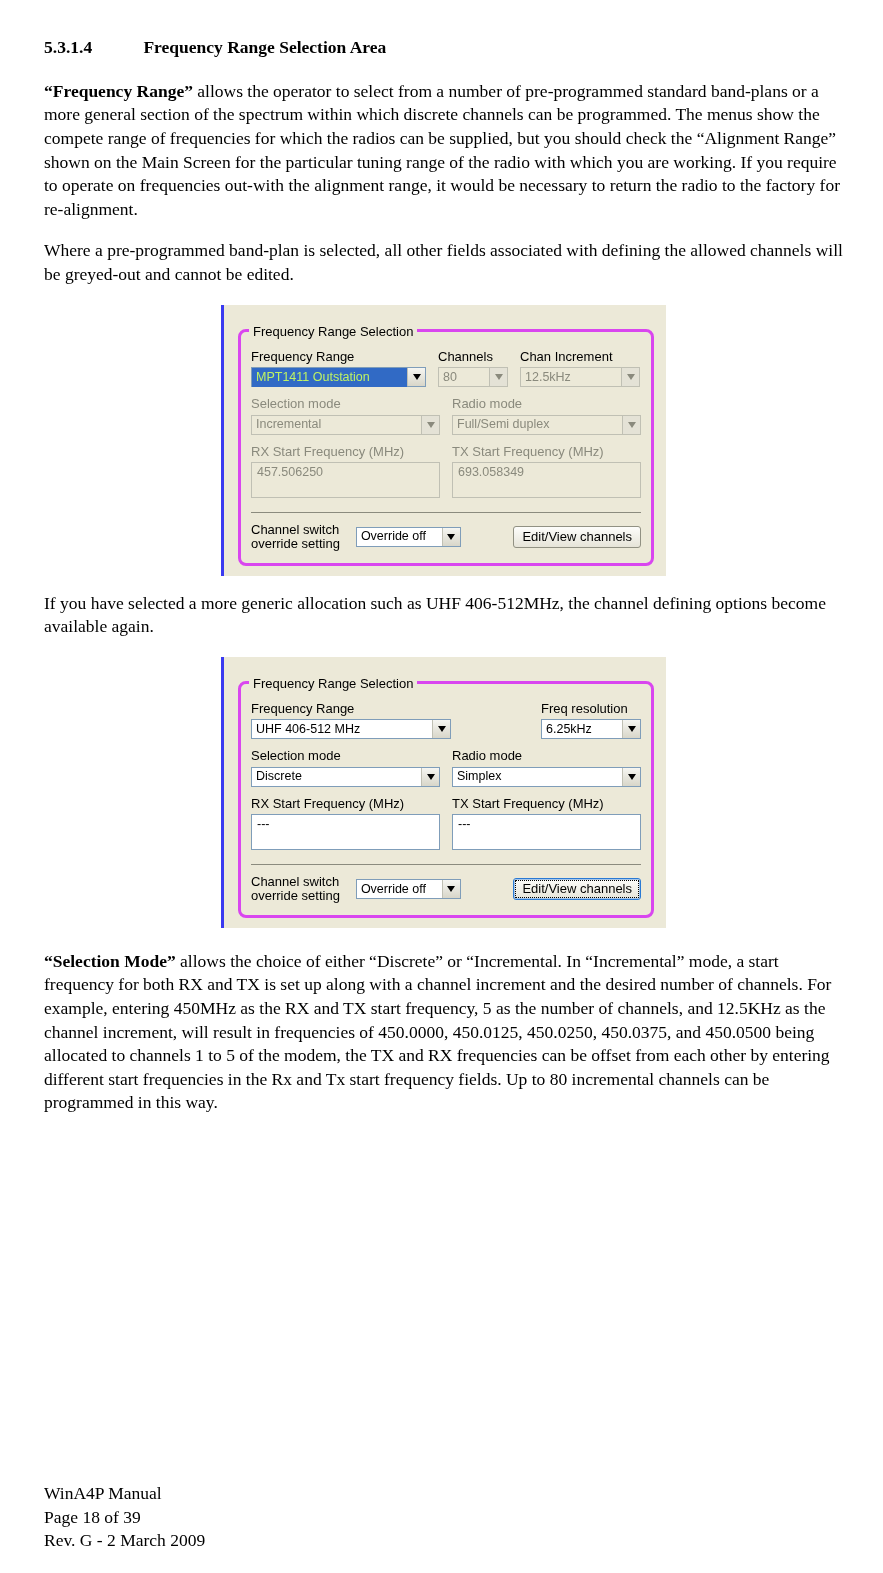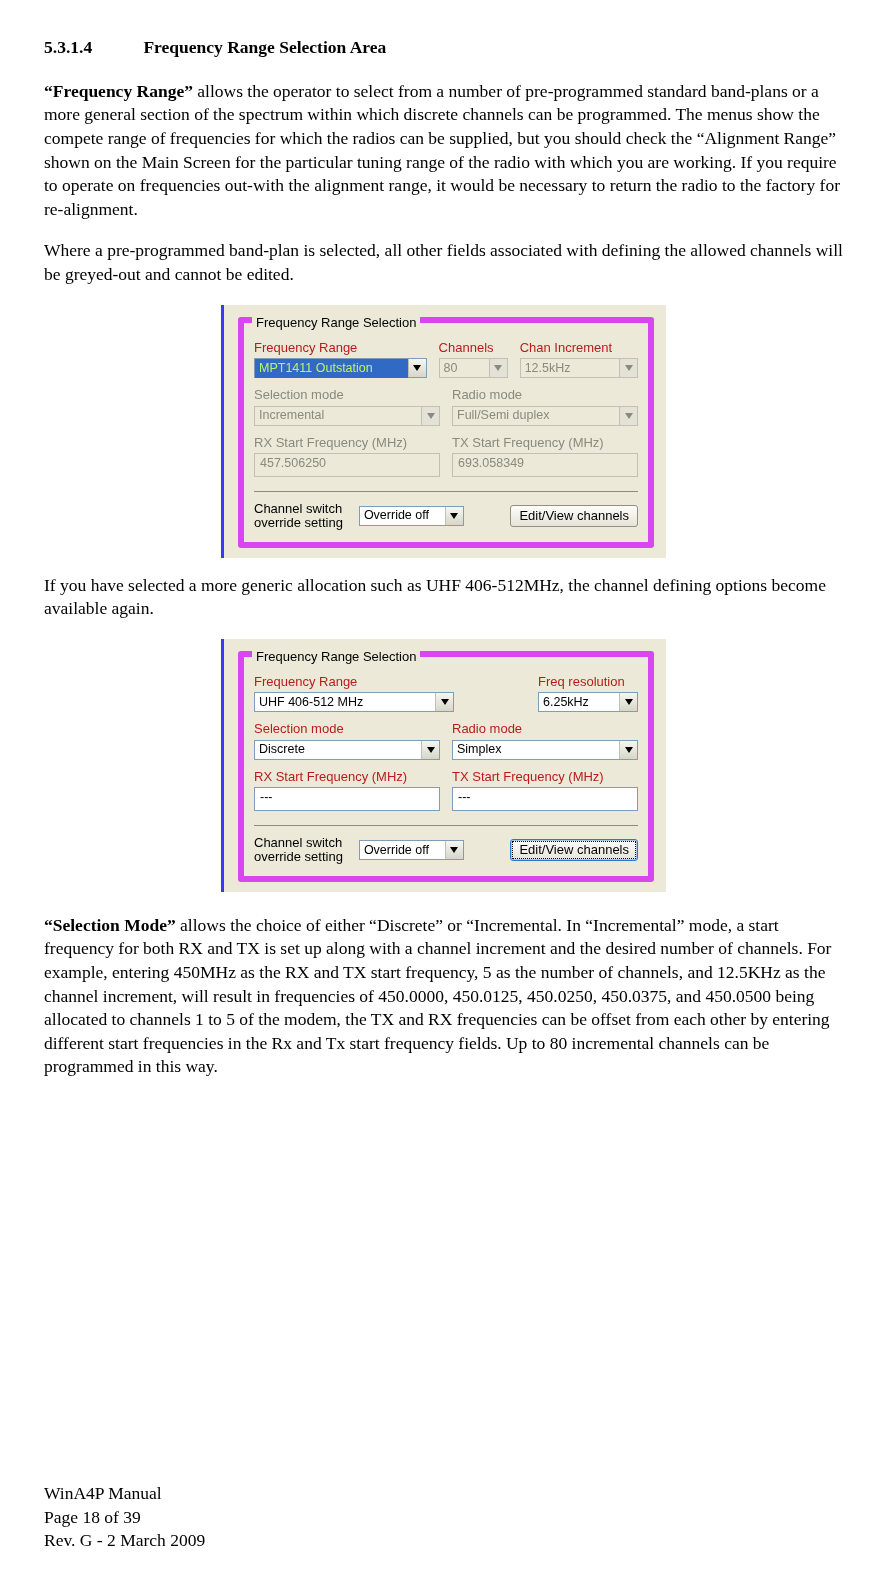--- a/index.html
+++ b/index.html
@@ -32,36 +32,36 @@
     border-left: 3px solid #3a3af0;
     width: 445px;
     box-sizing:border-box;
     padding: 6px 12px 10px 14px;
     font-family: Tahoma, Arial, sans-serif;
     font-size: 13px;
     color:#000;
     position:relative;
   }
   .gb-inner {
-    border:6px solid #d946ef;
-    border-radius:3px;
+    border:3px solid #d946ef;
+    border-radius:8px;
     padding: 8px 10px 12px 10px;
     position:relative;
-    margin-top:6px;
+    margin-top:18px;
   }
   .gb-legend {
     position:absolute;
     top:-9px; left:8px;
     background:#ece9d8;
     padding:0 4px;
     font-size:13px;
   }
   .row { display:flex; gap:12px; margin-top:8px; }
   .col { display:flex; flex-direction:column; }
-  .lbl { font-size:13px; margin-bottom:2px; color:#b91c1c; white-space:nowrap;}
+  .lbl { font-size:13px; margin-bottom:2px; color:#000000; white-space:nowrap;}
   .lbl.disabled, .combo.disabled .combo-text, .combo.disabled { color:#8a8a7d; }
   .combo {
     display:flex; align-items:center;
     background:#fff;
     border:1px solid #7f9db9;
     height:20px;
     box-sizing:border-box;
   }
   .combo.disabled { background:#ece9d8; border-color:#c0c0b4;}
   .combo-text { flex:1; padding:1px 4px; font-size:12.5px; white-space:nowrap; overflow:hidden;}
@@ -70,21 +70,21 @@
     background:linear-gradient(#f6f6f2,#d8d6c9);
     border-left:1px solid #c0c0b4;
     display:flex; align-items:center; justify-content:center;
   }
   .combo.disabled .combo-btn { background:#e4e2d6; }
   .combo-btn svg { width:8px; height:6px; }
   .highlighted .combo-text { background:#316ac5; color:#bef264; }
   .textbox {
     background:#ece9d8;
     border:1px solid #c0c0b4;
-    height:24px;
+    height:36px;
     padding:1px 5px;
     box-sizing:border-box;
     font-size:12.5px;
     color:#8a8a7d;
   }
   .textbox.enabled { background:#fff; border-color:#7f9db9; color:#000;}
   .hr {
     border:none; border-top:1px solid #8b8b7e;
     margin:14px 0 10px 0;
   }

